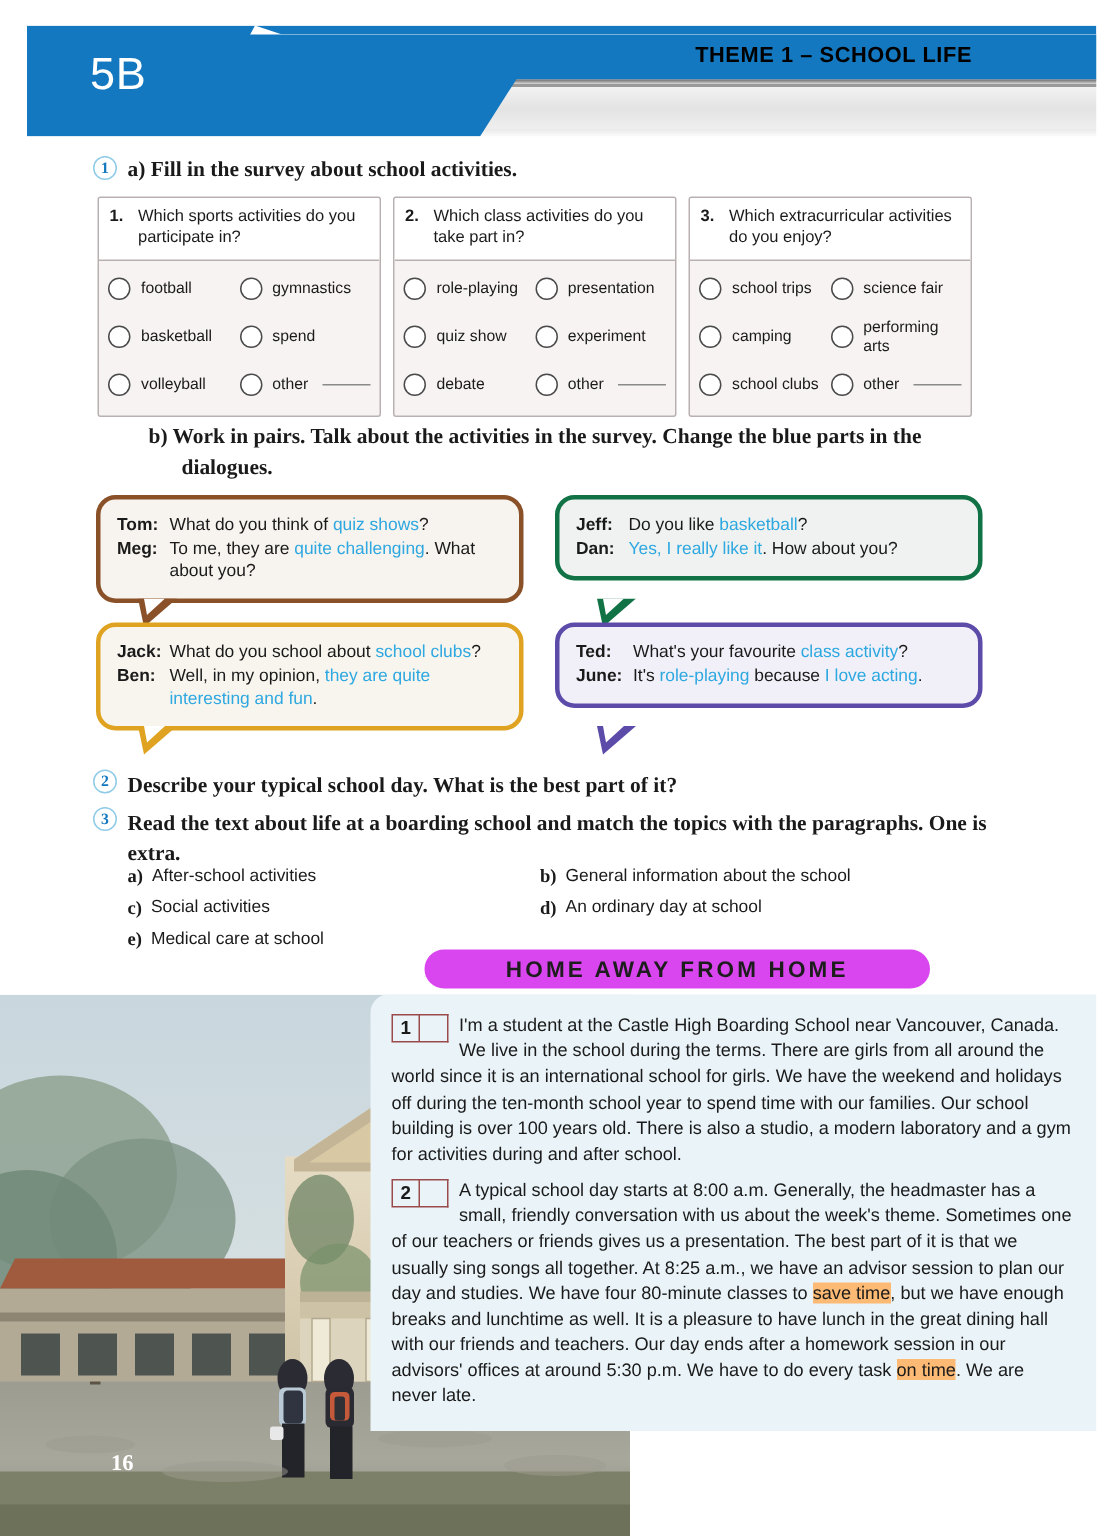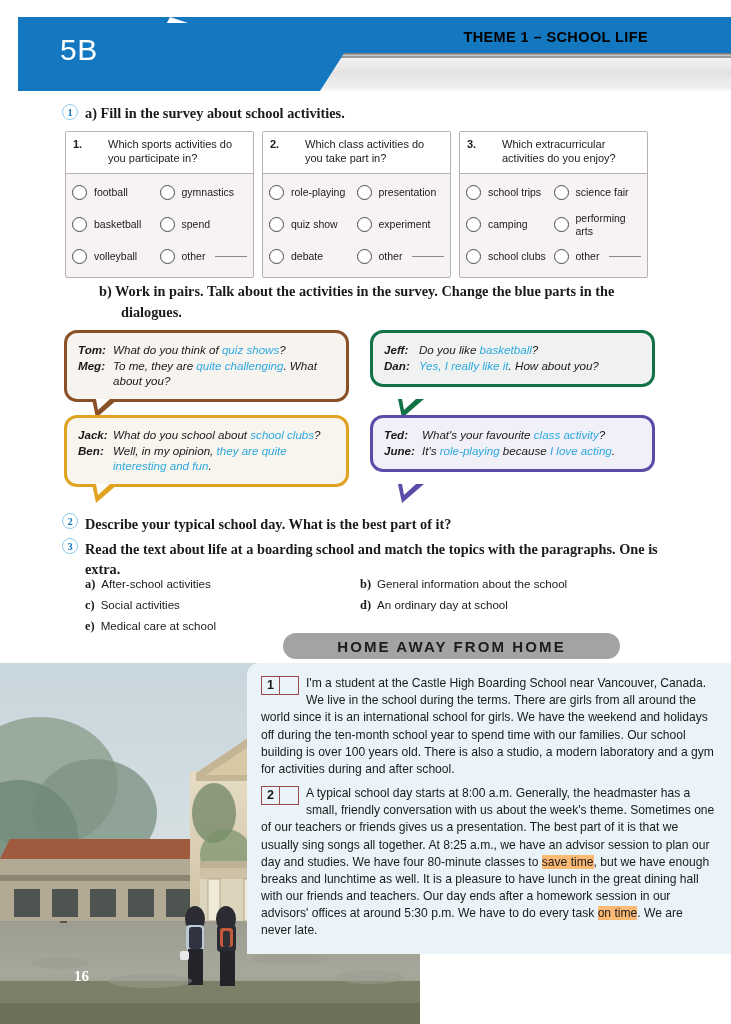--- a/index.html
+++ b/index.html
@@ -76,42 +76,42 @@
   .survey { position: absolute; left: 65px; top: 131px; display: flex; gap: 8px; }
   .svbox {
     width: 189px; border: 1px solid #b9b1b1; background: #f8f3f3;
     border-radius: 2px; overflow: hidden;
   }
   .svbox-head {
     background: #ffffff; padding: 6px 7px 7px 7px; display: flex; gap: 6px;
     border-bottom: 1px solid #b9b1b1; min-height: 38px;
   }
   .svbox-num { font-size: 11px; font-weight: bold; color: #1a1a1a; flex: 0 0 13px; }
-  .svbox-q { font-size: 11px; color: #1a1a1a; line-height: 1.25; margin-left: 16px; }
+  .svbox-q { font-size: 11px; color: #1a1a1a; line-height: 1.25; }
   .svbox-opts { padding: 3px 0 4px 0; }
   .svrow { display: flex; align-items: center; height: 32px; padding: 0 6px; }
   .svopt { display: flex; align-items: center; gap: 7px; width: 50%; }
   .radio {
     width: 15px; height: 15px; border-radius: 50%;
     border: 1.3px solid #4a4a4a; background: #ffffff; flex: 0 0 15px;
   }
   .svlabel { font-size: 10.5px; color: #1a1a1a; line-height: 1.15; }
   .svline { display: inline-block; width: 33px; border-bottom: 1px solid #8a8a8a; margin-left: 3px; vertical-align: 2px; }
 
   
   .ex1b {
     position: absolute; left: 99px; top: 281px; width: 575px;
     font-family: "Liberation Serif", serif; font-size: 14.3px; font-weight: bold;
     color: #1a1a1a; line-height: 1.45;
   }
   .ex1b .ind { display: block; padding-left: 22px; }
 
   
   .bubbles { position: absolute; left: 64px; top: 330px; width: 600px; }
-  .brow { display: flex; gap: 21px; font-style: italic; }
+  .brow { display: flex; gap: 21px; }
   .brow + .brow { margin-top: 13px; }
   .bubble { position: relative; width: 285px; }
   .bubble-body {
     border: 3px solid #000; border-radius: 13px;
     padding: 9px 10px 10px 11px; min-height: 56px;
   }
   .bubble-tail {
     position: absolute; left: 26px; bottom: -17px; width: 30px; height: 20px;
   }
   .bubble.brown .bubble-body { border-color: #8a5128; background: #f7f3ee; }
@@ -128,21 +128,21 @@
   .ex3 { position: absolute; left: 62px; top: 538px; display: flex; gap: 7px; align-items: flex-start; }
   .ser { font-family: "Liberation Serif", serif; font-size: 14.3px; font-weight: bold; color: #1a1a1a; line-height: 1.4; padding-top: 1px; }
   .matchlist { position: absolute; left: 85px; top: 577px; width: 560px; }
   .mrow { display: flex; margin-bottom: 6px; }
   .mitem { display: flex; gap: 6px; width: 275px; font-size: 11.6px; color: #1a1a1a; }
   .mlet { font-weight: bold; font-family: "Liberation Serif", serif; font-size: 12.4px; }
 
   
   .banner {
     position: absolute; left: 283px; top: 633px; width: 337px; height: 26px;
-    background: #a3a3a3; border-radius: 13px;
+    background: #d946ef; border-radius: 13px;
     display: flex; align-items: center; justify-content: center;
     color: #1d1d1d; font-size: 15px; font-weight: bold; letter-spacing: 2.1px;
   }
 
   
   .photo { position: absolute; left: 0; top: 663px; width: 420px; height: 361px; overflow: hidden; }
 
   
   .readpanel {
     position: absolute; left: 247px; top: 663px; width: 484px; height: 291px;

